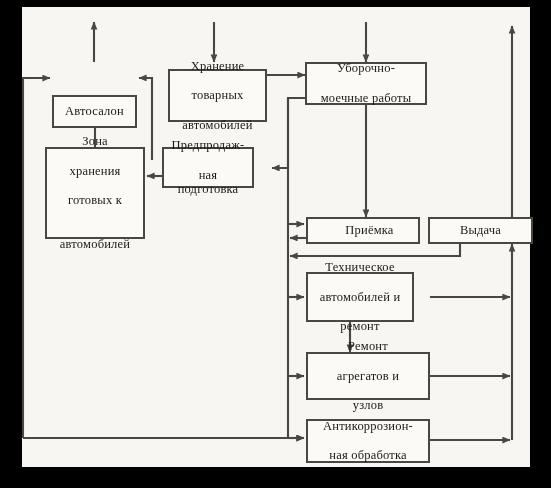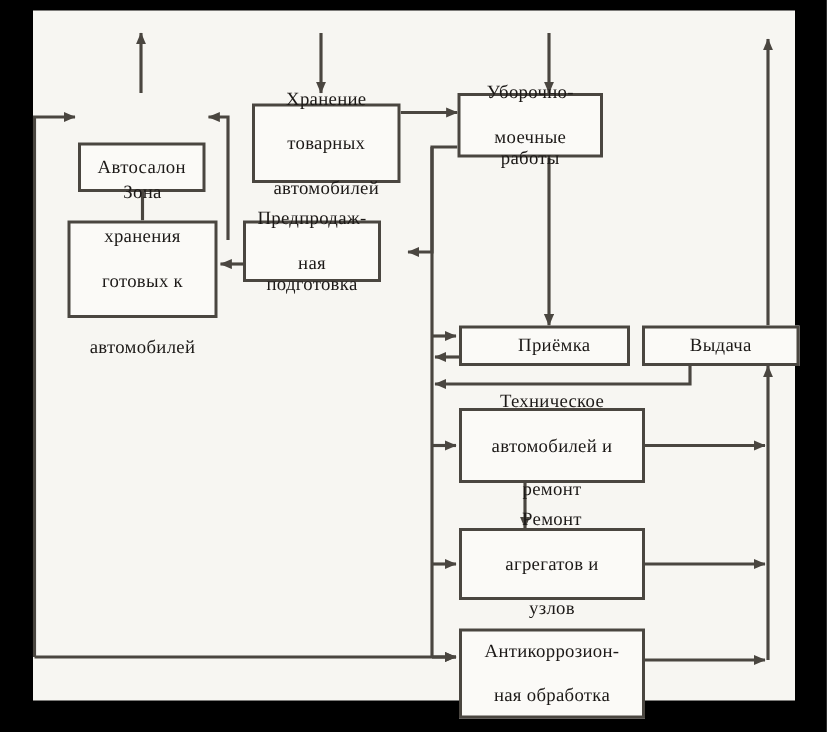--- a/index.html
+++ b/index.html
@@ -28,28 +28,28 @@
     justify-content:center;
     text-align:center;
     line-height:1.18;
     font-size:12.5px;
     letter-spacing:.2px;
     padding:1px 3px;
   }
   .node span{display:block;width:100%;}
   .n-autosalon{left:52px;top:62px;width:85px;height:33px;margin-top:33px;}
   .n-storage{left:168px;top:69px;width:99px;height:53px;}
-  .n-wash{left:305px;top:62px;width:97px;height:43px;}
+  .n-wash{left:305px;top:62px;width:122px;height:43px;}
   .n-presale{left:162px;top:147px;width:92px;height:41px;}
-  .n-readyzone{left:45px;top:147px;width:100px;height:65px;}
+  .n-readyzone{left:45px;top:147px;width:100px;height:92px;}
   .n-priemka{left:306px;top:217px;width:114px;height:27px;padding-left:16px;}
   .n-vydacha{left:428px;top:217px;width:105px;height:27px;justify-content:flex-end;}
-  .n-to{left:306px;top:272px;width:124px;height:50px;}
+  .n-to{left:306px;top:272px;width:108px;height:50px;}
   .n-agregat{left:306px;top:352px;width:124px;height:48px;}
-  .n-anticorr{left:306px;top:419px;width:124px;height:60px;}
+  .n-anticorr{left:306px;top:419px;width:124px;height:44px;}
 </style>
 </head>
 <body>
 
 <div id="page">
 
   <div id="canvas"></div>
 
   <svg id="svgroot" viewBox="0 0 551 488" xmlns="http://www.w3.org/2000/svg">
     <defs>

